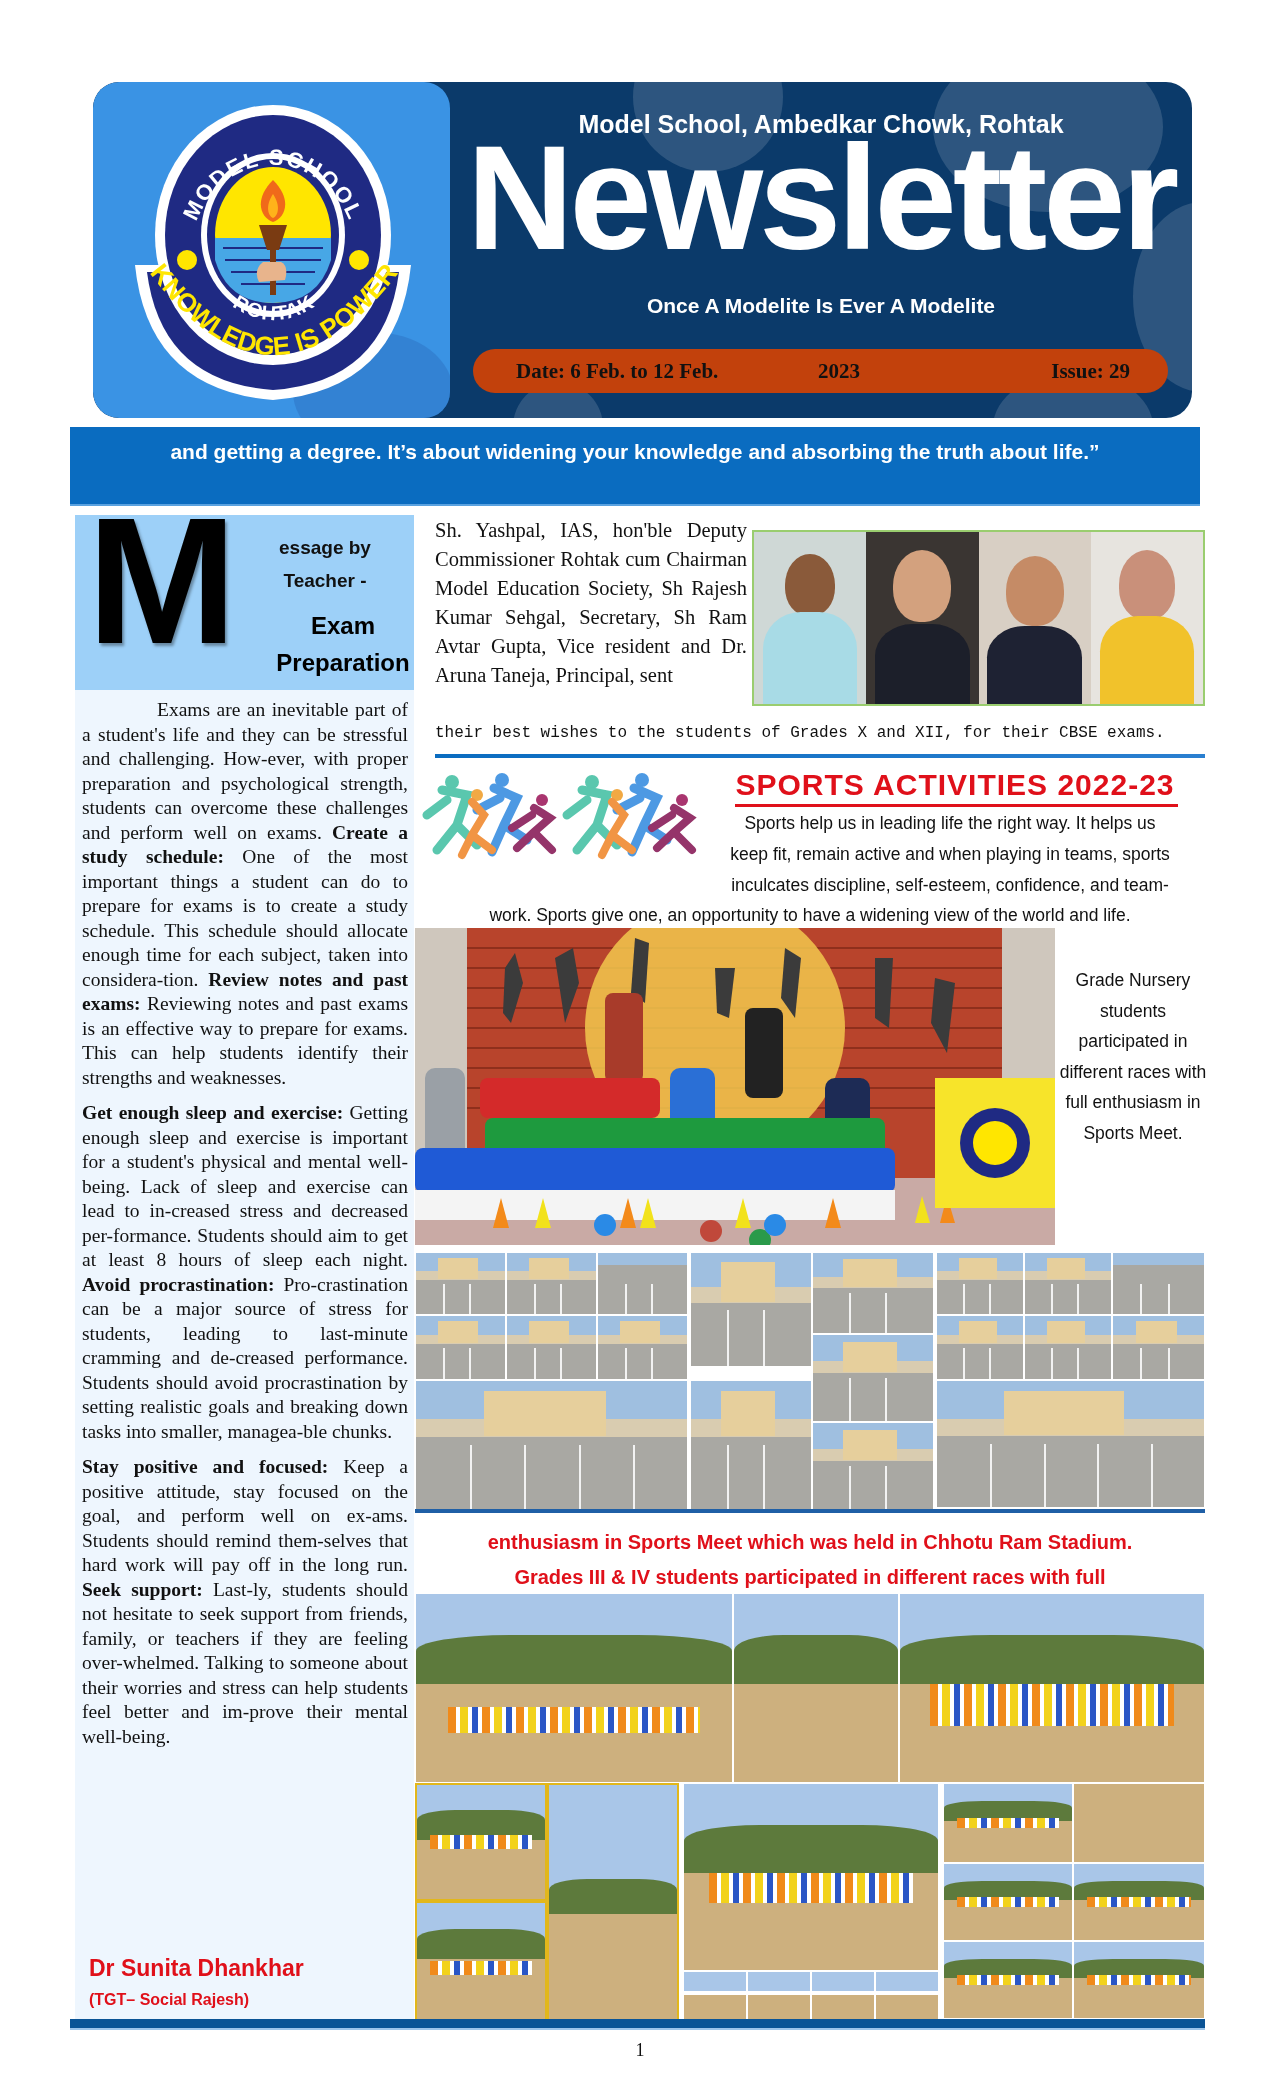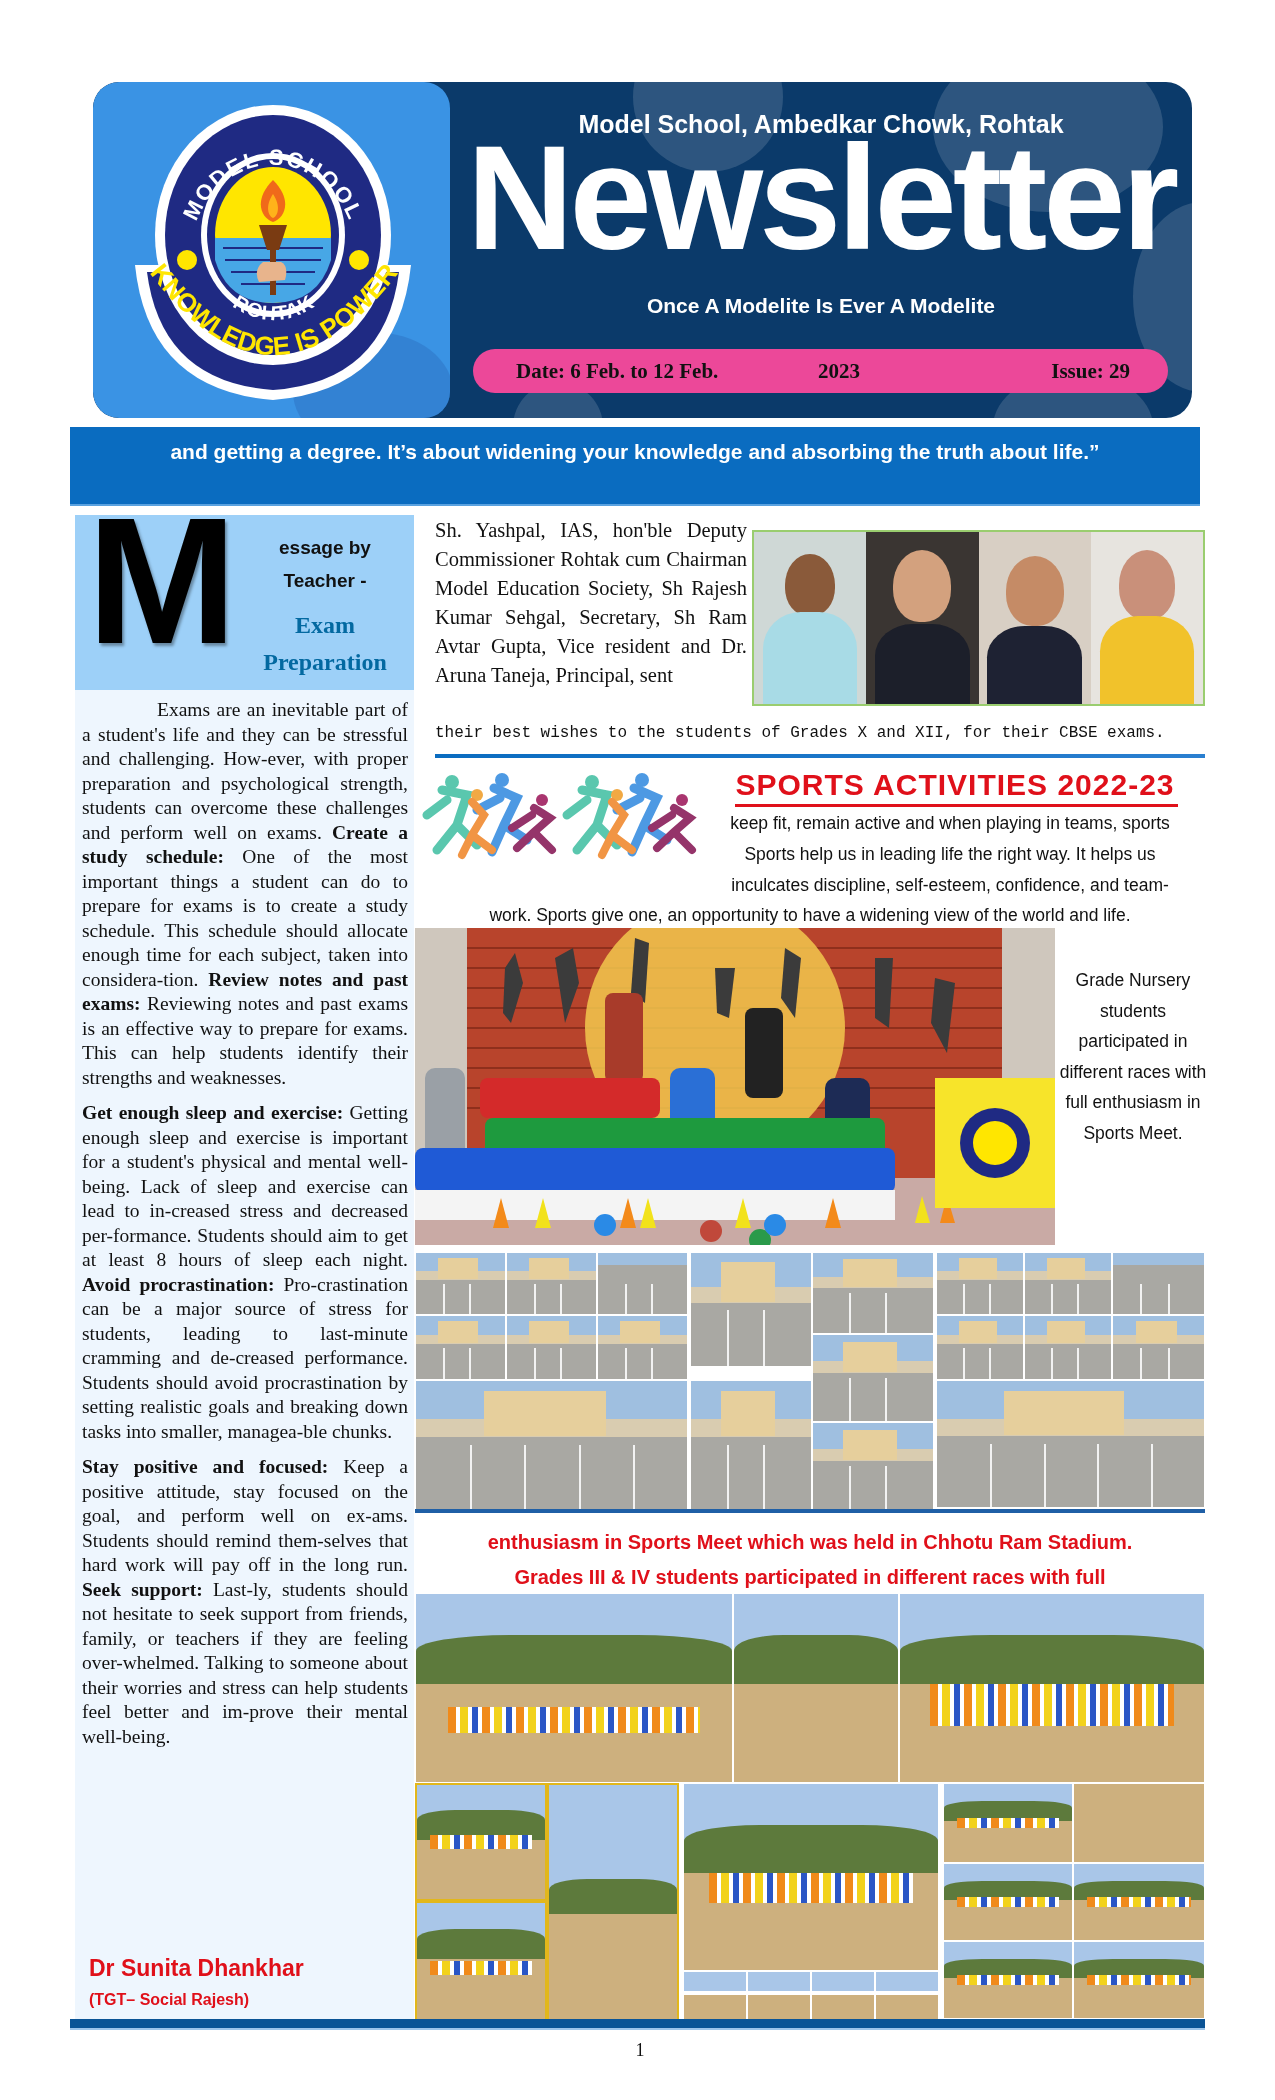--- a/index.html
+++ b/index.html
@@ -15,42 +15,42 @@
   .logo-panel .bubble { background: rgba(40,100,180,0.35); }
   .logo { position: absolute; left: 20px; top: 18px; width: 320px; height: 300px; }
   .school-line { position: absolute; left: 357px; width: 742px; top: 28px; text-align: center;
     font-family: "Liberation Sans", sans-serif; font-weight: bold; font-size: 25px; color: #fff; z-index: 3; }
   .nl-title { position: absolute; left: 357px; width: 742px; top: 42px; text-align: center;
     font-family: "Liberation Sans", sans-serif; font-weight: bold; font-size: 148px; line-height: 1;
     letter-spacing: -4px; color: #fff; z-index: 3; }
   .motto { position: absolute; left: 357px; width: 742px; top: 212px; text-align: center;
     font-family: "Liberation Sans", sans-serif; font-weight: bold; font-size: 21px; color: #fff; z-index: 3; }
   .datebar { position: absolute; left: 380px; top: 267px; width: 695px; height: 44px;
-    background: #ec4899; border-radius: 22px; z-index: 3; display: flex; align-items: center;
+    background: #c2410c; border-radius: 22px; z-index: 3; display: flex; align-items: center;
     font-family: "Liberation Serif", serif; font-weight: bold; font-size: 21px; color: #111; }
   .datebar .d { position: absolute; left: 43px; }
   .datebar .y { position: absolute; left: 345px; }
   .datebar .i { position: absolute; right: 38px; }
 
   
   .thought { position: absolute; left: 70px; top: 427px; width: 1130px; height: 79px;
     background: #0a6cc0; border-bottom: 2px solid #5aa2e0; color: #fff; text-align: center;
     font-family: "Liberation Sans", sans-serif; font-weight: bold; font-size: 21px; line-height: 27px;
     padding-top: 11px; }
 
   
   .leftcol { position: absolute; left: 75px; top: 515px; width: 339px; height: 1505px; background: #eef6fe; }
   .msg-head { position: absolute; left: 0; top: 0; width: 339px; height: 175px; background: #9dd0f8; }
   .bigM { position: absolute; left: 12px; top: -24px; font-family: "Liberation Sans", sans-serif;
     font-weight: bold; font-size: 180px; line-height: 1; color: #000; letter-spacing: -6px;
     text-shadow: 2px 3px 3px rgba(0,0,0,0.35); }
   .msg-by { position: absolute; left: 170px; width: 160px; top: 16px; text-align: center;
     font-family: "Liberation Sans", sans-serif; font-weight: bold; font-size: 19px; line-height: 33px; color: #111; }
-  .msg-topic { position: absolute; left: 170px; width: 160px; top: 92px; text-align: center;
-    font-family: Liberation Serif, serif; font-weight: bold; font-size: 24px; line-height: 37px; color: #0369a1; }
+  .msg-topic { position: absolute; left: 188px; width: 160px; top: 92px; text-align: center;
+    font-family: Liberation Sans, sans-serif; font-weight: bold; font-size: 24px; line-height: 37px; color: #000000; }
   .msg-body { position: absolute; left: 7px; top: 183px; width: 326px; text-align: justify;
     font-family: "Liberation Serif", serif; font-size: 19.5px; line-height: 24.5px; color: #111; hyphens: manual; }
   .msg-body p { margin-bottom: 11px; }
   .msg-body p.first { text-indent: 75px; }
   .msg-body b { font-weight: bold; }
   .sig-name { position: absolute; left: 14px; top: 1440px; font-family: "Liberation Sans", sans-serif;
     font-weight: bold; font-size: 23px; color: #e0101a; }
   .sig-role { position: absolute; left: 14px; top: 1476px; font-family: "Liberation Sans", sans-serif;
     font-weight: bold; font-size: 16px; color: #e0101a; }
 
@@ -238,22 +238,22 @@
       <path d="M72 18 L95 28 L82 55 L70 82 M82 55 L105 70 M78 28 L55 40" stroke="#3a8fe0" stroke-width="9" fill="none" stroke-linecap="round"></path>
     <circle cx="55" cy="25" r="6" fill="#f0a030"></circle>
       <path d="M50 32 L62 45 L50 65 L40 85 M50 65 L70 80" stroke="#f08a30" stroke-width="8" fill="none" stroke-linecap="round"></path>
     <circle cx="120" cy="30" r="6" fill="#a02060"></circle>
       <path d="M112 38 L128 48 L112 62 L95 78 M112 62 L130 80 M110 45 L90 58" stroke="#8a1f5a" stroke-width="8" fill="none" stroke-linecap="round"></path>
   </g>
 </svg>
 <div class="sports-title">SPORTS ACTIVITIES 2022-23</div>
 <div class="sports-underline"></div>
 <div class="sports-text">
+  <span class="c">Sports help us in leading life the right way. It helps us</span>
   <span class="c">keep fit, remain active and when playing in teams, sports</span>
-  <span class="c">Sports help us in leading life the right way. It helps us</span>
   <span class="c">inculcates discipline, self-esteem, confidence, and team-</span>
 </div>
 <div class="sports-last">work. Sports give one, an opportunity to have a widening view of the world and life.</div>
 
 <div class="nursery-photo">
   <svg width="640" height="317" viewBox="0 0 640 317">
     <rect x="0" y="0" width="640" height="317" fill="#cfc7bd"></rect>
     <rect x="52" y="0" width="535" height="250" fill="#b8442c"></rect>
     <g stroke="#8f2f1c" stroke-width="2">
       <line x1="52" y1="20" x2="587" y2="20"></line>

